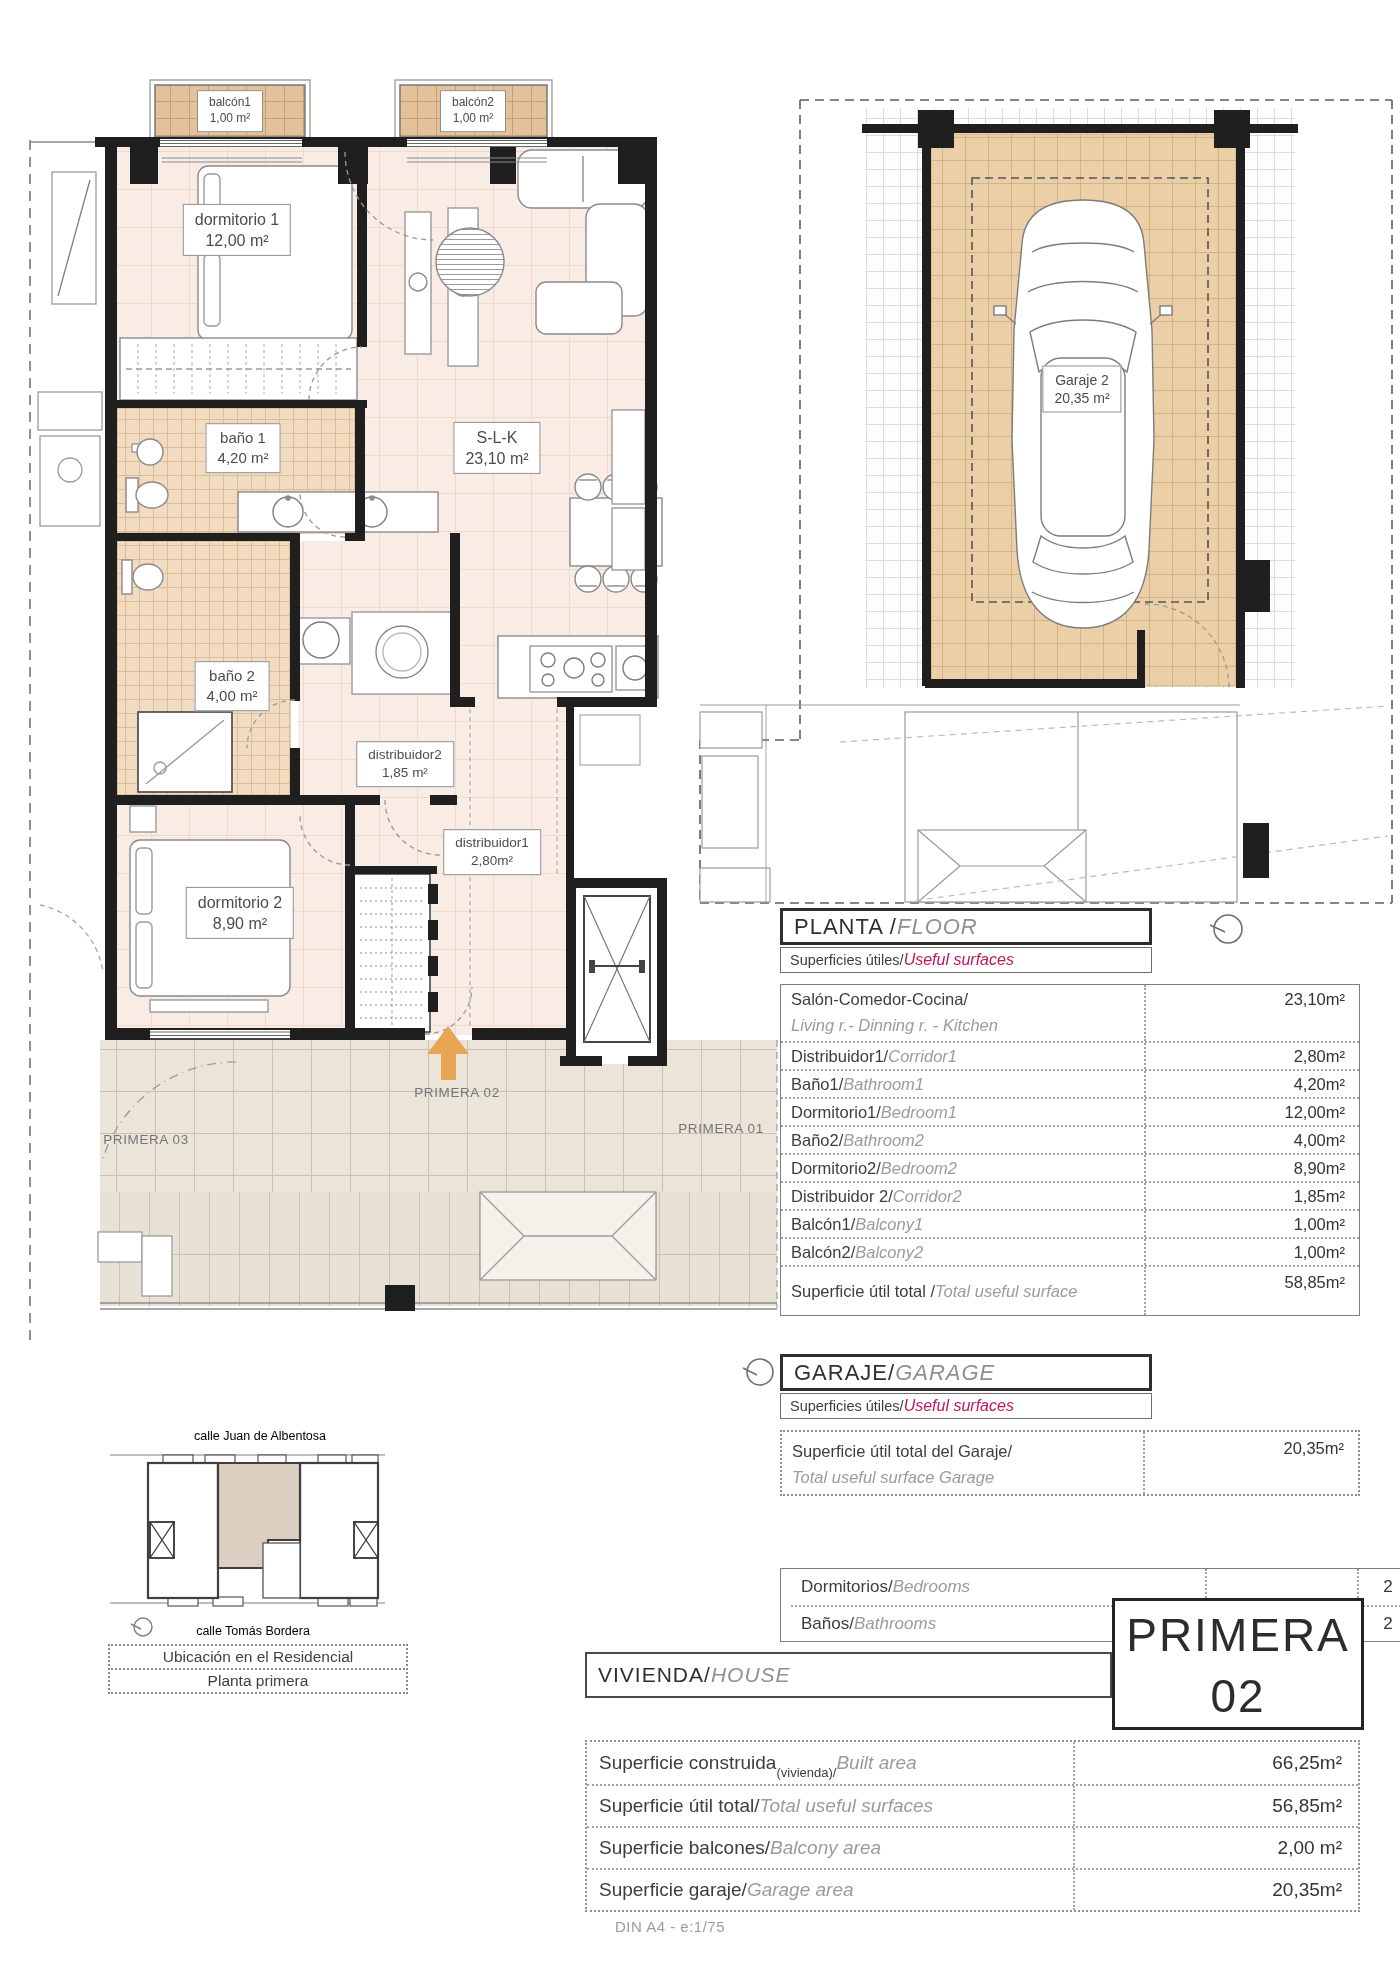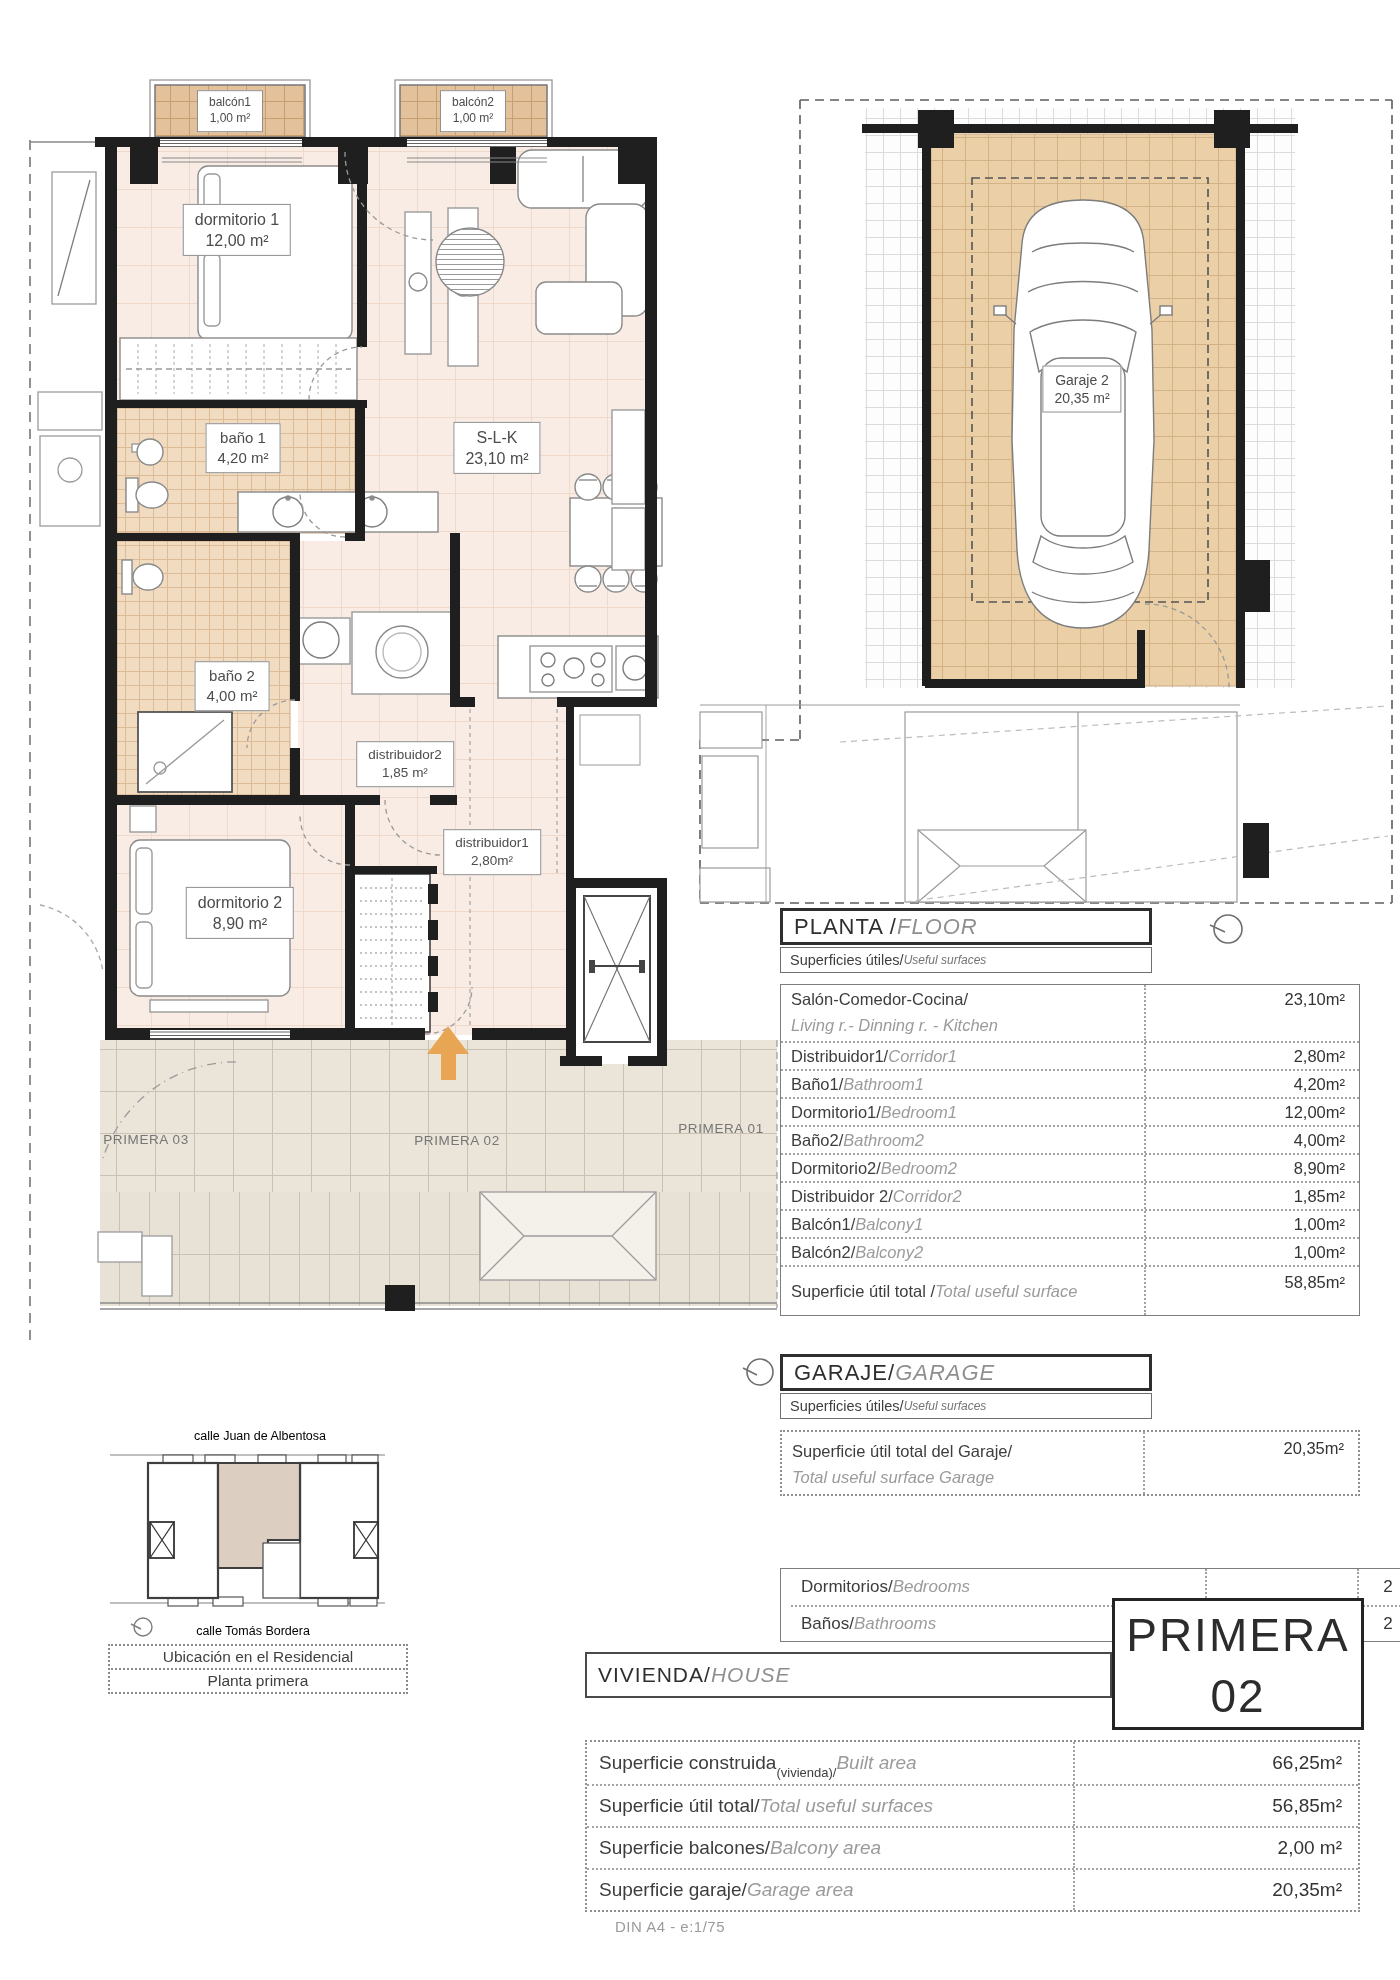--- a/index.html
+++ b/index.html
@@ -13,21 +13,21 @@
   .rlabel span{display:block;}
   .ulabel{position:absolute;transform:translate(-50%,-50%);color:#767676;font-size:13.5px;letter-spacing:.6px;white-space:nowrap;}
   .slabel{position:absolute;transform:translate(-50%,-50%);color:#000000;font-size:12.5px;white-space:nowrap;}
 
   
   .hdr{border:3px solid #2e2e2e;background:#fff;display:flex;align-items:center;padding-left:11px;box-sizing:border-box;}
   .hdr .es{font-size:22px;color:#2f2f2f;letter-spacing:1px;}
   .hdr .en{font-size:22px;color:#8f8f8f;font-style:italic;letter-spacing:1px;}
   .sub{border:1.5px solid #6f6f6f;background:#fff;display:flex;align-items:center;padding-left:9px;box-sizing:border-box;}
   .sub .es{font-size:14.5px;color:#3d3d3d;}
-  .sub .en{font-size:12px;color:#737373;font-style:italic;}
+  .sub .en{font-size:16px;color:#be185d;font-style:italic;}
 
   
   .dtable{border:1.5px solid #7d7d7d;background:#fff;box-sizing:border-box;}
   .prow{display:flex;align-items:center;box-sizing:border-box;height:28px;}
   .prow + .prow{border-top:2px dotted #a3a3a3;}
   .prow .tlabel{flex:1;align-self:stretch;display:flex;align-items:center;padding-left:10px;
                 border-right:2px dotted #a3a3a3;font-size:16.5px;color:#3d3d3d;}
   .prow .tlabel .en{color:#9b9b9b;font-style:italic;}
   .prow .tval{width:213px;text-align:right;padding-right:14px;font-size:16.5px;color:#343434;box-sizing:border-box;}
   .prow.first{height:56px;}
@@ -443,21 +443,21 @@
 <div class="rlabel" style="left:240px;top:913px;font-size:16px;">
   <span>dormitorio 2</span>
   <span>8,90 m²</span>
 </div>
 <div class="rlabel" style="left:1082px;top:389px;font-size:14px;">
   <span>Garaje 2</span>
   <span>20,35 m²</span>
 </div>
 
 <div class="ulabel" style="left:146px;top:1139px;">PRIMERA 03</div>
-<div class="ulabel" style="left:457px;top:1140px;">PRIMERA 02</div>
+<div class="ulabel" style="left:457px;top:1092px;">PRIMERA 02</div>
 <div class="ulabel" style="left:721px;top:1128px;">PRIMERA 01</div>
 
 <div class="hdr abs" style="left:780px;top:908px;width:372px;height:37px;">
   <span class="es">PLANTA / </span>
   <span class="en">FLOOR</span>
 </div>
 <div class="sub abs" style="left:780px;top:947px;width:372px;height:26px;">
   <span class="es">Superficies útiles/</span>
   <span class="en">Useful surfaces</span>
 </div>

